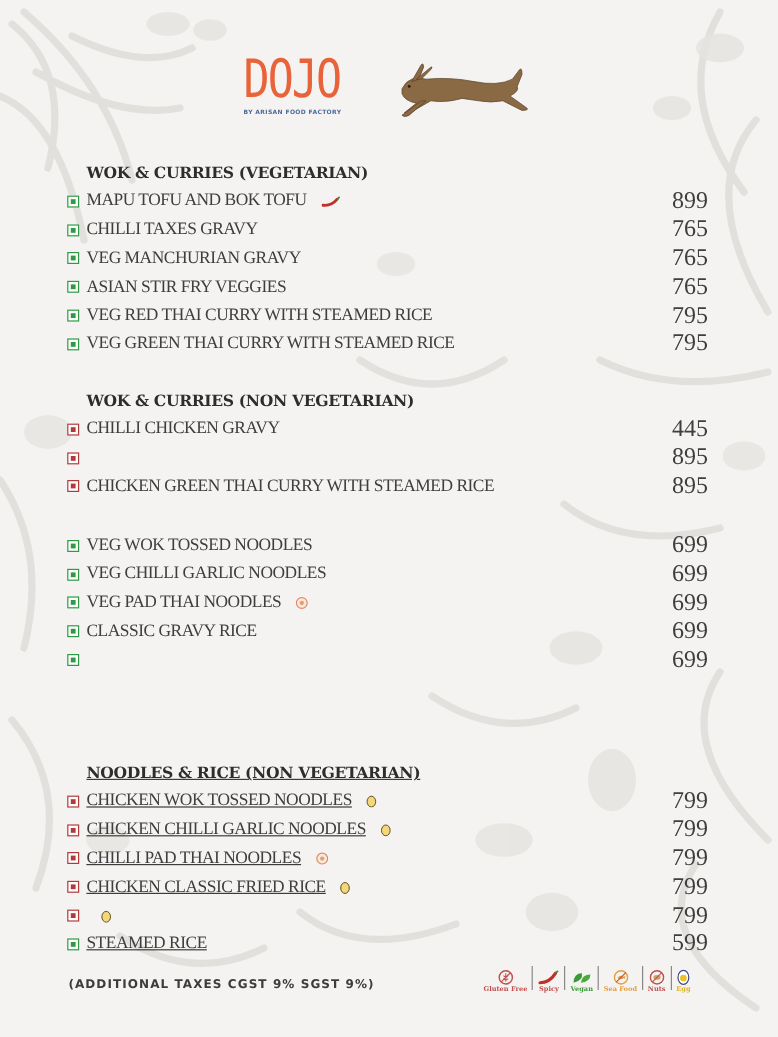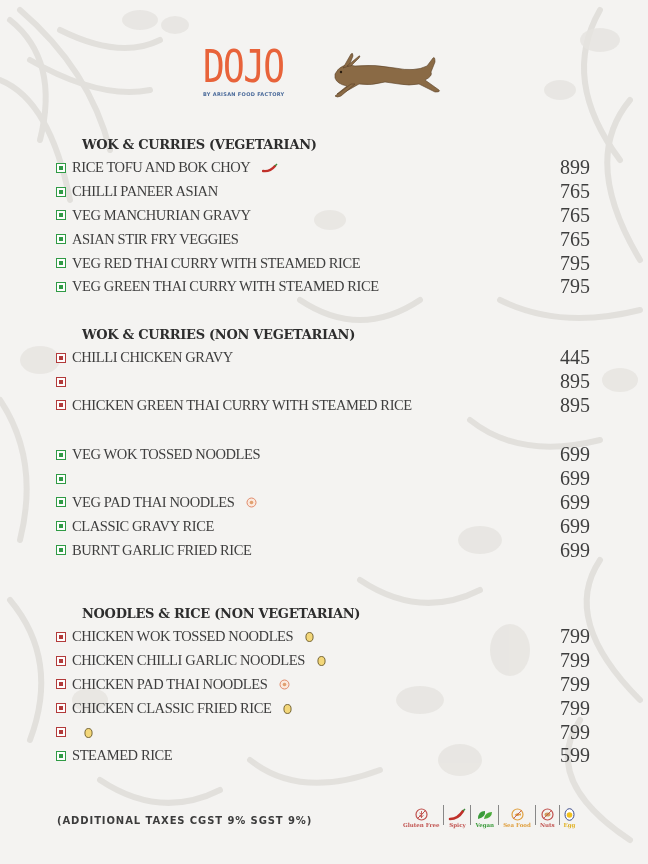--- a/index.html
+++ b/index.html
@@ -26,21 +26,21 @@
     .logo-sub {
       font-family: "DejaVu Sans", sans-serif; font-size: 5px; font-weight: bold;
       color: #4a6a9a; letter-spacing: 0.3px; margin-top: 1px; white-space: nowrap;
     }
     .hare { position: absolute; left: 315px; top: 50px; width: 128px; height: 50px; }
 
     
     .section { position: absolute; left: 56px; width: 536px; }
     .section-title {
       font-family: "DejaVu Serif", "Liberation Serif", serif;
-      font-weight: bold; font-size: 13px; color: #2d2d2d; margin-left: 26px;
+      font-weight: bold; font-size: 13px; color: #2d2d2d; margin-left: 16px;
       height: 22px; line-height: 22px; letter-spacing: -0.3px;
     }
     .item {
       display: flex; align-items: center; height: 23.8px; position: relative;
     }
     .marker {
       width: 10px; height: 10px; border: 1.5px solid #2f9a45; display: flex;
       align-items: center; justify-content: center; margin-right: 6px; flex-shrink: 0;
       background: #fdfdfd;
     }
@@ -123,34 +123,34 @@
     </g>
     <circle cx="26" cy="22" r="1.2" fill="#2a1d10"></circle>
   </svg>
 
   <div class="section" style="top:134px;">
     <div class="section-title">WOK &amp; CURRIES (VEGETARIAN)</div>
     <div class="item">
       <span class="marker veg">
           <span class="dot"></span>
         </span>
-      <span class="item-name">RICE TOFU AND BOK CHOY</span>
+      <span class="item-name">MAPU TOFU AND BOK TOFU</span>
       <span class="tag-icon">
         <svg width="16" height="10" viewBox="0 0 16 10">
             <path d="M1 8 Q8 9 13 3" stroke="#c0302a" stroke-width="2.4" fill="none" stroke-linecap="round"></path>
             <path d="M13 3 L15 1" stroke="#3a8a3a" stroke-width="1.4"></path>
           </svg>
       </span>
       <span class="price">899</span>
     </div>
     <div class="item">
       <span class="marker veg">
           <span class="dot"></span>
         </span>
-      <span class="item-name">CHILLI PANEER ASIAN</span>
+      <span class="item-name">CHILLI TAXES GRAVY</span>
       <span class="price">765</span>
     </div>
     <div class="item">
       <span class="marker veg">
           <span class="dot"></span>
         </span>
       <span class="item-name">VEG MANCHURIAN GRAVY</span>
       <span class="price">765</span>
     </div>
     <div class="item">
@@ -205,20 +205,21 @@
       <span class="marker veg">
           <span class="dot"></span>
         </span>
       <span class="item-name">VEG WOK TOSSED NOODLES</span>
       <span class="price">699</span>
     </div>
     <div class="item">
       <span class="marker veg">
           <span class="dot"></span>
         </span>
+      <span class="item-name">VEG CHILLI GARLIC NOODLES</span>
       <span class="price">699</span>
     </div>
     <div class="item">
       <span class="marker veg">
           <span class="dot"></span>
         </span>
       <span class="item-name">VEG PAD THAI NOODLES</span>
       <span class="tag-icon">
         <svg width="11" height="11" viewBox="0 0 11 11">
             <circle cx="5.5" cy="5.5" r="4.5" fill="#fbe8dc" stroke="#e08a6a" stroke-width="1"></circle>
@@ -231,26 +232,25 @@
       <span class="marker veg">
           <span class="dot"></span>
         </span>
       <span class="item-name">CLASSIC GRAVY RICE</span>
       <span class="price">699</span>
     </div>
     <div class="item">
       <span class="marker veg">
           <span class="dot"></span>
         </span>
-      <span class="item-name">BURNT GARLIC FRIED RICE</span>
-      <span class="price">699</span>
-    </div>
-  </div>
-
-  <div class="section" style="top:603px;">
+      <span class="price">699</span>
+    </div>
+  </div>
+
+  <div class="section" style="top:634px;text-decoration:underline;">
     <div class="section-title">NOODLES &amp; RICE (NON VEGETARIAN)</div>
     <div class="item">
       <span class="marker nonveg">
           <span class="dot"></span>
         </span>
       <span class="item-name">CHICKEN WOK TOSSED NOODLES</span>
       <span class="tag-icon">
         <svg width="9" height="11" viewBox="0 0 9 11">
             <ellipse cx="4.5" cy="6" rx="3.6" ry="4.5" fill="#f3d77a" stroke="#5a4a1a" stroke-width="0.8"></ellipse>
           </svg>
@@ -266,21 +266,21 @@
         <svg width="9" height="11" viewBox="0 0 9 11">
             <ellipse cx="4.5" cy="6" rx="3.6" ry="4.5" fill="#f3d77a" stroke="#5a4a1a" stroke-width="0.8"></ellipse>
           </svg>
       </span>
       <span class="price">799</span>
     </div>
     <div class="item">
       <span class="marker nonveg">
           <span class="dot"></span>
         </span>
-      <span class="item-name">CHICKEN PAD THAI NOODLES</span>
+      <span class="item-name">CHILLI PAD THAI NOODLES</span>
       <span class="tag-icon">
         <svg width="11" height="11" viewBox="0 0 11 11">
             <circle cx="5.5" cy="5.5" r="4.5" fill="#fbe8dc" stroke="#e08a6a" stroke-width="1"></circle>
             <circle cx="5.5" cy="5.5" r="1.8" fill="#e0a070"></circle>
           </svg>
       </span>
       <span class="price">799</span>
     </div>
     <div class="item">
       <span class="marker nonveg">

